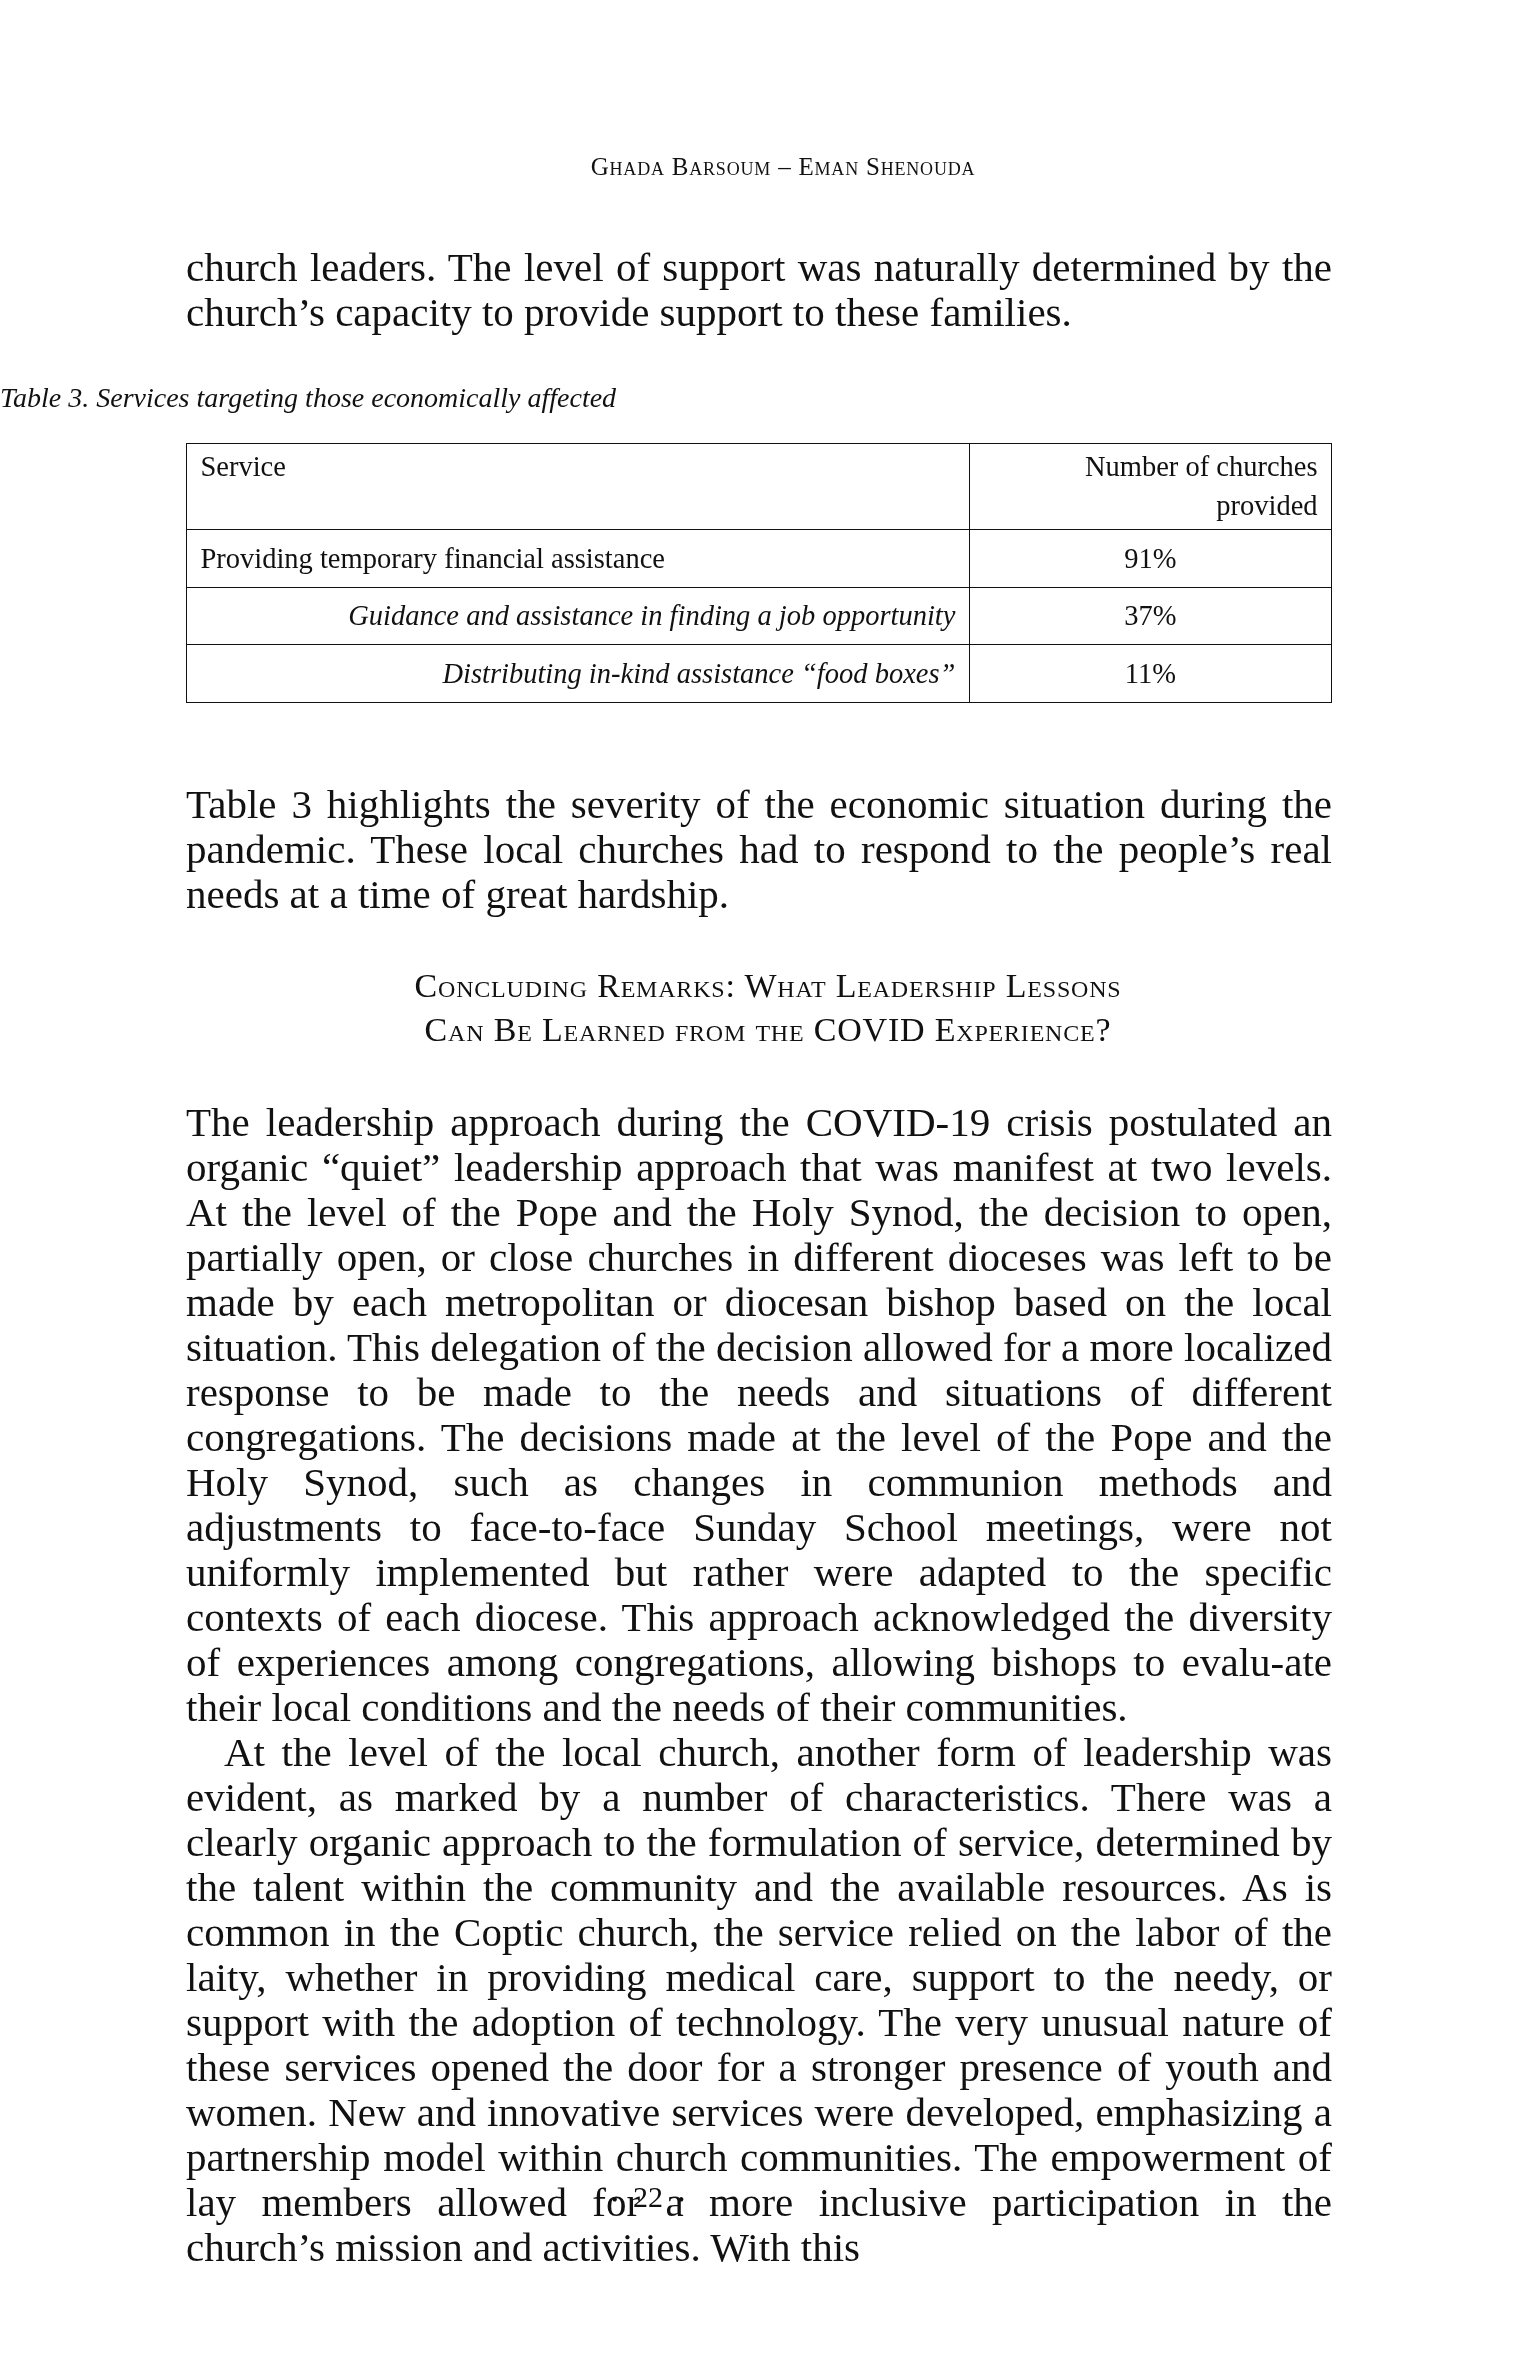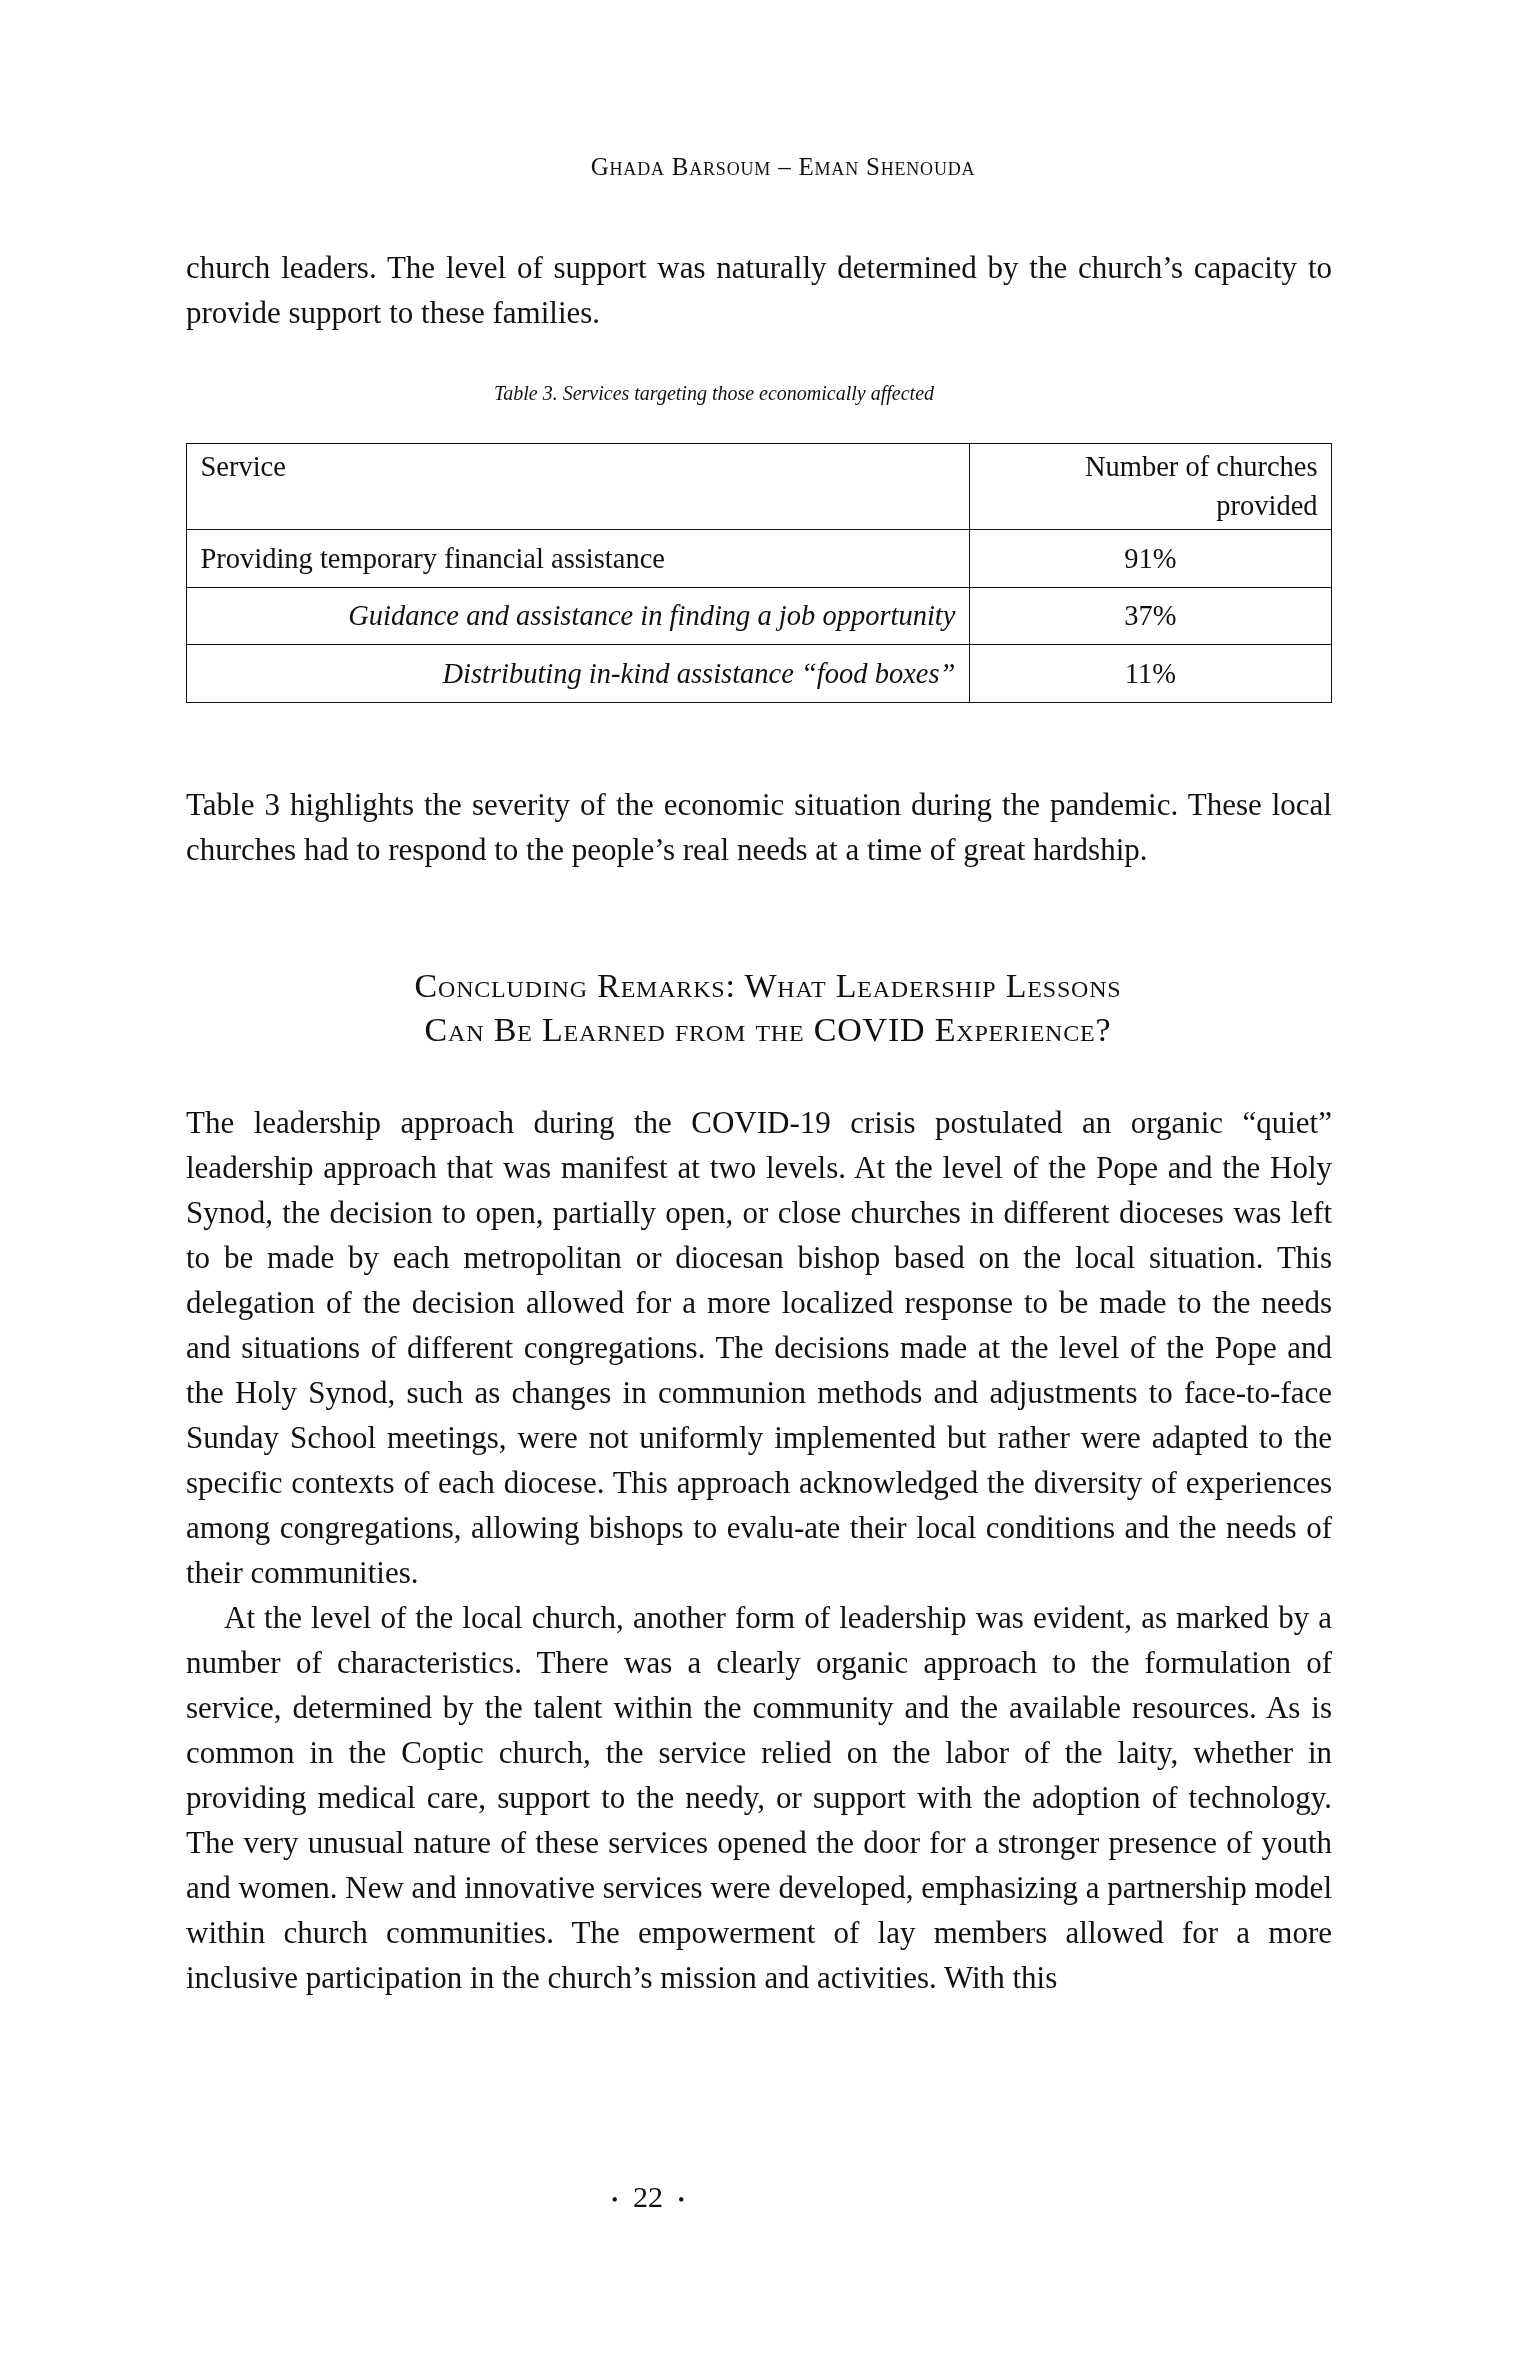--- a/index.html
+++ b/index.html
@@ -24,40 +24,39 @@
       font-size: 25px;
       font-variant: small-caps;
       letter-spacing: 0.8px;
       color: #111;
       padding-left: 15px;
     }
     .text-block {
       position: absolute;
       left: 186px;
       width: 1146px;
-      font-size: 31px;
+      font-size: 41px;
       line-height: 45px;
       text-align: justify;
       text-align-last: left;
     }
     .text-block p {
       margin: 0;
     }
     .indent {
       text-indent: 38px;
     }
     #intro-paragraph { top: 245px; }
     .caption {
       position: absolute;
       top: 382px;
       left: 0;
       width: 1428px;
-      text-align: center;
       font-style: italic;
-      font-size: 20px;
+      font-size: 28px;
     }
     table.data-table {
       position: absolute;
       top: 443px;
       left: 186px;
       width: 1146px;
       border-collapse: collapse;
       font-size: 28.5px;
     }
     table.data-table td, table.data-table th {

